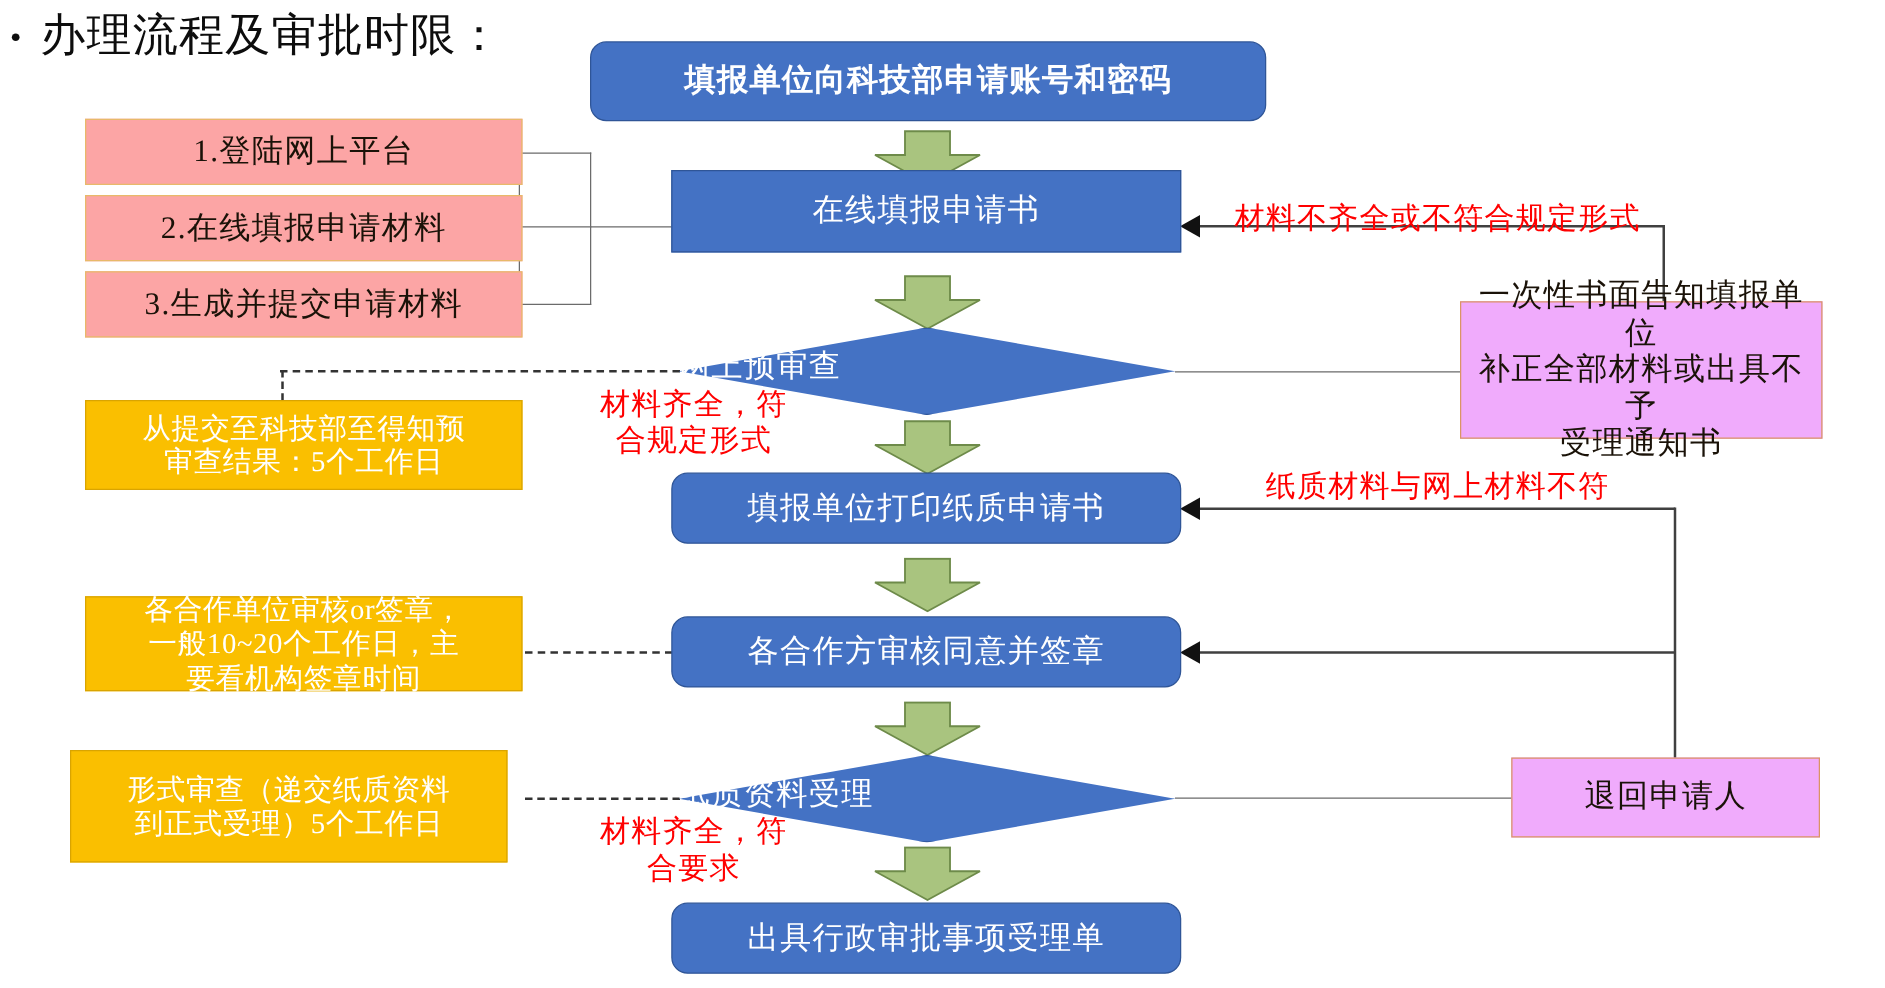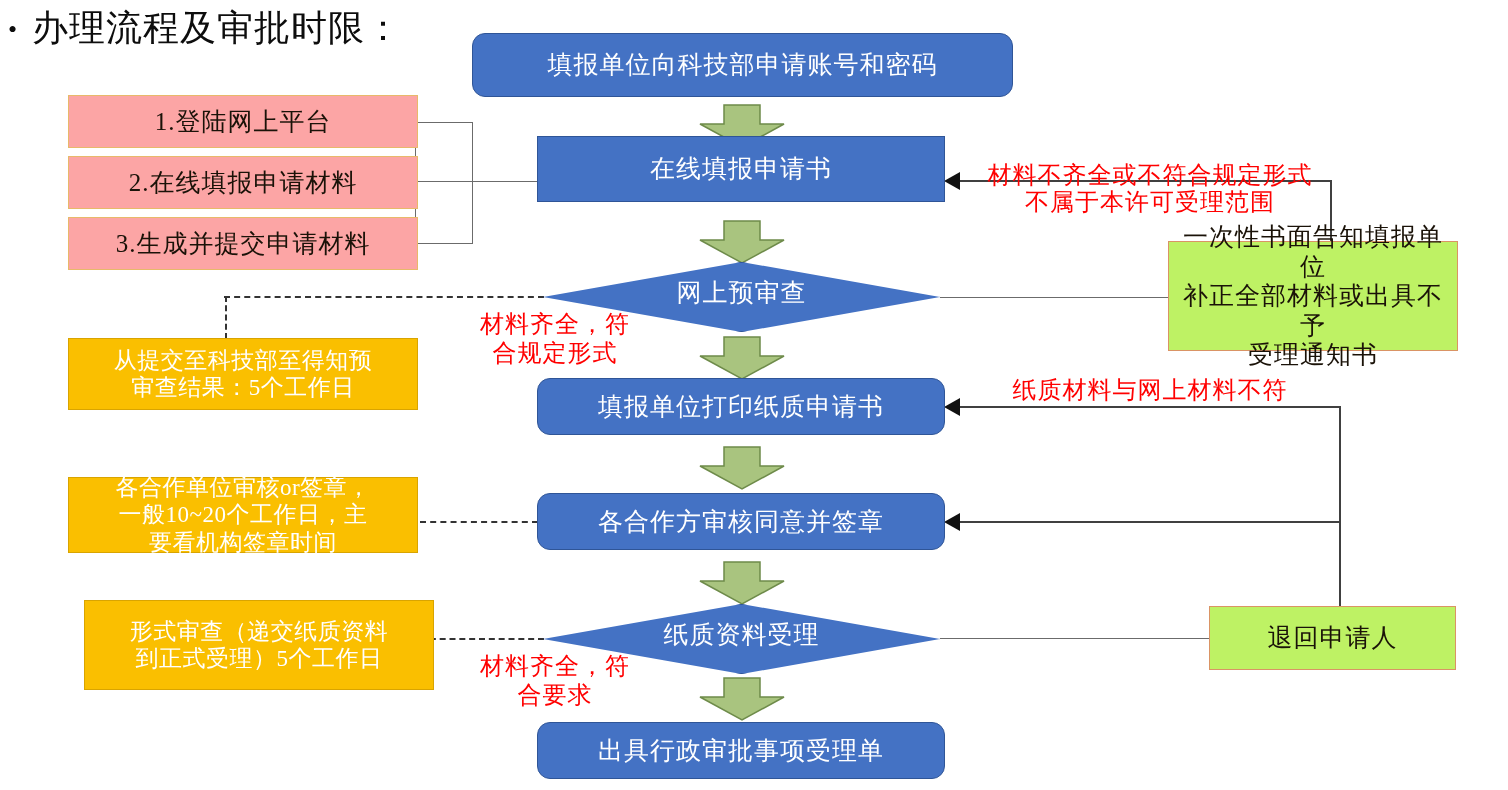--- a/index.html
+++ b/index.html
@@ -49,21 +49,20 @@
     font-size:25px;
     letter-spacing:1px;
   }
   .blue.round{ border-radius:13px; }
   .blue.sharp{ border-radius:0; }
   
   .diamond{
     position:absolute;
     display:flex;
     align-items:center;
-    justify-content:center;
   }
   .diamond .shape{
     position:absolute;
     inset:0;
     background:#4472C4;
     border:1px solid #2F5597;
     clip-path:polygon(50% 0%,100% 50%,50% 100%,0% 50%);
   }
   .diamond .dlabel{
     position:relative;
@@ -84,21 +83,21 @@
   .gold{
     background:#FABF00;
     border:1px solid #D9A400;
     color:#ffffff;
     font-size:23px;
     letter-spacing:0.5px;
     padding:2px 6px;
   }
   
   .salmon{
-    background:#bef264;
+    background:#f0abfc;
     border:1px solid #DA9465;
     color:#1a1208;
     font-size:25px;
     letter-spacing:1px;
     padding:2px 6px;
   }
   
   .redlabel{
     position:absolute;
     color:#FF0000;
@@ -179,35 +178,35 @@
   <div class="node tan" style="left:68px;top:95px;width:350px;height:53px;">
     <span>1.登陆网上平台</span>
   </div>
   <div class="node tan" style="left:68px;top:156px;width:350px;height:53px;">
     <span>2.在线填报申请材料</span>
   </div>
   <div class="node tan" style="left:68px;top:217px;width:350px;height:53px;">
     <span>3.生成并提交申请材料</span>
   </div>
 
-  <div class="node gold" style="left:68px;top:338px;width:350px;height:72px;">
+  <div class="node gold" style="left:68px;top:320px;width:350px;height:72px;">
     <span>从提交至科技部至得知预
 审查结果：5个工作日</span>
   </div>
   <div class="node gold" style="left:68px;top:477px;width:350px;height:76px;">
     <span>各合作单位审核or签章，
 一般10~20个工作日，主
 要看机构签章时间</span>
   </div>
-  <div class="node gold" style="left:84px;top:600px;width:350px;height:90px;">
+  <div class="node gold" style="left:56px;top:600px;width:350px;height:90px;">
     <span>形式审查（递交纸质资料
 到正式受理）5个工作日</span>
   </div>
 
-  <div class="node blue round" style="left:472px;top:33px;width:541px;height:64px;">
+  <div class="node blue round" style="left:472px;top:33px;width:541px;height:64px;font-weight:bold;">
     <span>填报单位向科技部申请账号和密码</span>
   </div>
 
   <div class="garrow" style="left:698px;top:104px;">
     <svg viewBox="0 0 88 44" preserveAspectRatio="none" aria-hidden="true">
       <polygon points="26,1 62,1 62,20 86,20 44,43 2,20 26,20" fill="#A9C47F" stroke="#6E8B4A" stroke-width="1.5"></polygon>
     </svg>
   </div>
 
   <div class="node blue sharp" style="left:537px;top:136px;width:408px;height:66px;">
@@ -271,21 +270,20 @@
 补正全部材料或出具不予
 受理通知书</span>
   </div>
 
   <div class="node salmon" style="left:1209px;top:606px;width:247px;height:64px;">
     <span>退回申请人</span>
   </div>
 
   <div class="redlabel" style="left:962px;top:145px;width:376px;margin-top:16px;">材料不齐全或不符合规定形式</div>
 
-  <div class="redlabel" style="left:962px;top:188px;width:376px;">不属于本许可受理范围</div>
 
   <div class="redlabel" style="left:455px;top:310px;width:200px;">材料齐全，符
 合规定形式</div>
 
   <div class="redlabel" style="left:962px;top:376px;width:376px;">纸质材料与网上材料不符</div>
 
 
   <div class="redlabel" style="left:455px;top:652px;width:200px;">材料齐全，符
 合要求</div>
 

